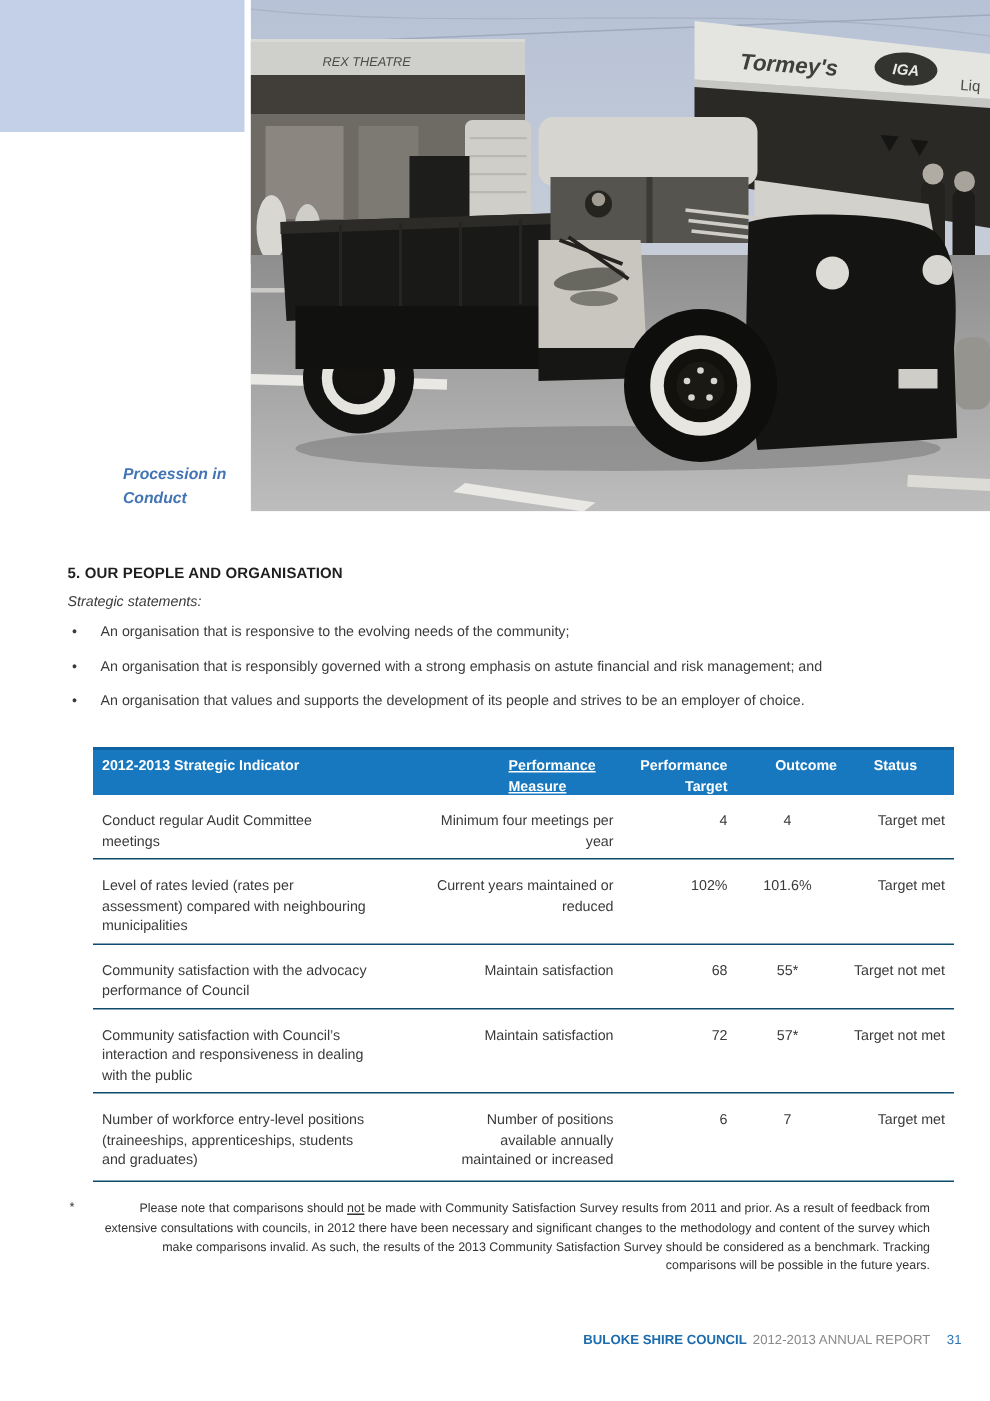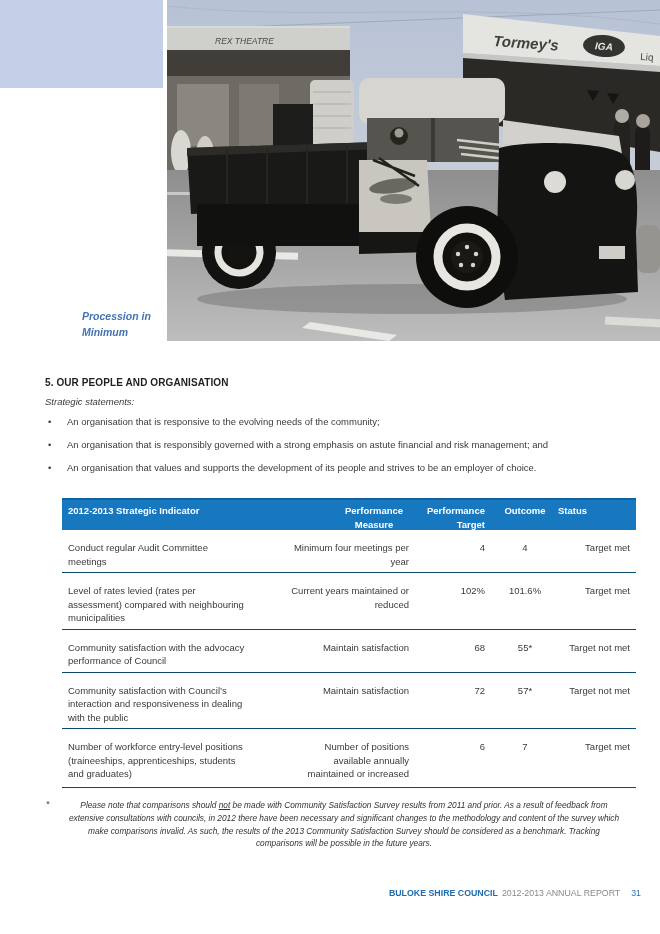--- a/index.html
+++ b/index.html
@@ -33,37 +33,37 @@
   .b1{top:416px;} .b2{top:439px;} .b3{top:462px;}
   
   .ptable{position:absolute; left:46px; top:498px; width:574px;margin-left:16px;}
   .thead, .tr{display:grid; grid-template-columns:210px 145px 75px 66px 78px;}
   .thead{
     background:#1878bf; border-top:2px solid #1061a0; box-sizing:border-box;
     height:32px; color:#ffffff; font-weight:bold; font-size:9.5px; line-height:13.5px;
   }
   .th{padding-top:4px; box-sizing:border-box;}
   .th.c1{padding-left:6px;}
-  .th.c2{text-align:center; padding-right:8px;}
+  .th.c2{text-align:left; padding-right:8px;text-decoration:underline;}
   .th.c2 .hw{width:70px; margin-left:auto;}
   .th.c3{text-align:right; padding-right:7px;}
-  .th.c4{text-align:center;}
-  .th.c5{text-align:left; padding-right:0;}
+  .th.c4{text-align:right;}
+  .th.c5{text-align:center; padding-right:0;}
   .tr{border-bottom:1px solid #0c4a6e; box-sizing:border-box; font-size:9.5px; color:#3a3a3a; line-height:13.5px;}
   .td{padding-top:11px; padding-bottom:4px; box-sizing:border-box;}
   .td.c1{padding-left:6px; padding-right:24px;}
   .td.c2{text-align:right; padding-left:16px; padding-right:8px;}
   .td.c3{text-align:right; padding-right:7px;}
   .td.c4{text-align:center;}
   .td.c5{text-align:right; padding-right:6px;}
   .r1{min-height:40px;} .r2{min-height:56px;} .r3{min-height:42px;} .r4{min-height:55px;} .r5{min-height:59px;}
   
   .footnote{position:absolute; left:46px; top:799px; width:574px; display:flex;}
   .fn-marker{flex:0 0 22px; font-size:8.5px; font-style:italic; color:#333;}
-  .fn-text{flex:1; font-size:8.3px; font-style:italic; color:#333; line-height:12.8px; text-align:center;}
+  .fn-text{flex:1; font-size:8.3px; color:#333; line-height:12.8px; text-align:right;}
   .fn-text .u{text-decoration:underline;}
   
   .footer{position:absolute; top:888px; right:19px; display:flex; align-items:baseline; font-size:8.8px;}
   .f-council{font-weight:bold; color:#1c6cae; margin-right:4px;}
   .f-report{color:#8a8a8a;}
   .f-page{color:#2e74b5; margin-left:11px;}
 </style>
 </head>
 <body>
 
@@ -171,21 +171,21 @@
           <circle cx="309" cy="254" r="2.2" fill="#d8d6d0"></circle>
         <circle cx="306" cy="265" r="2.2" fill="#d8d6d0"></circle>
           <circle cx="294" cy="265" r="2.2" fill="#d8d6d0"></circle>
         <circle cx="291" cy="254" r="2.2" fill="#d8d6d0"></circle>
       </g>
     </svg>
   </div>
 
   <div class="caption">
     <div>Procession in</div>
-    <div>Minimum</div>
+    <div>Conduct</div>
   </div>
 
   <h2 class="heading">5. OUR PEOPLE AND ORGANISATION</h2>
   <div class="intro">Strategic statements:</div>
 
   <div class="bullet b1">
     <span class="dot">•</span>
     <span>An organisation that is responsive to the evolving needs of the community;</span>
   </div>
   <div class="bullet b2">

